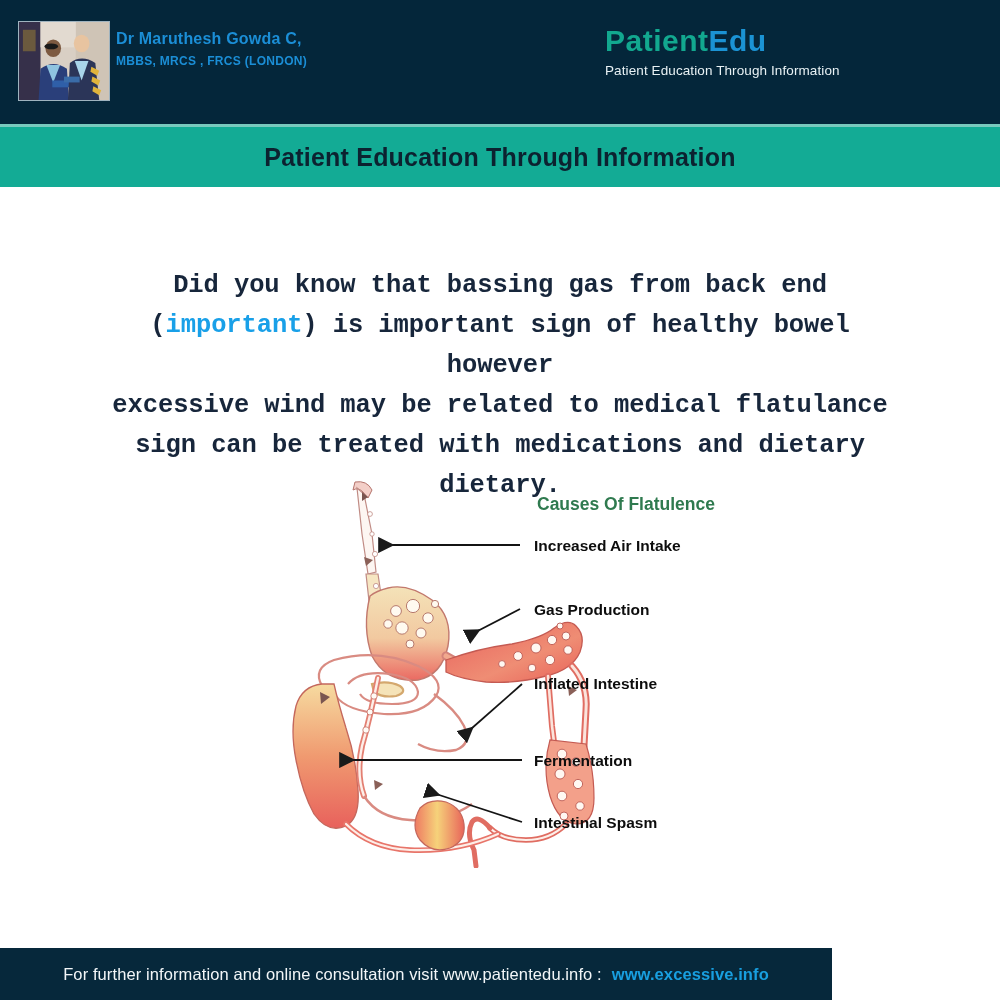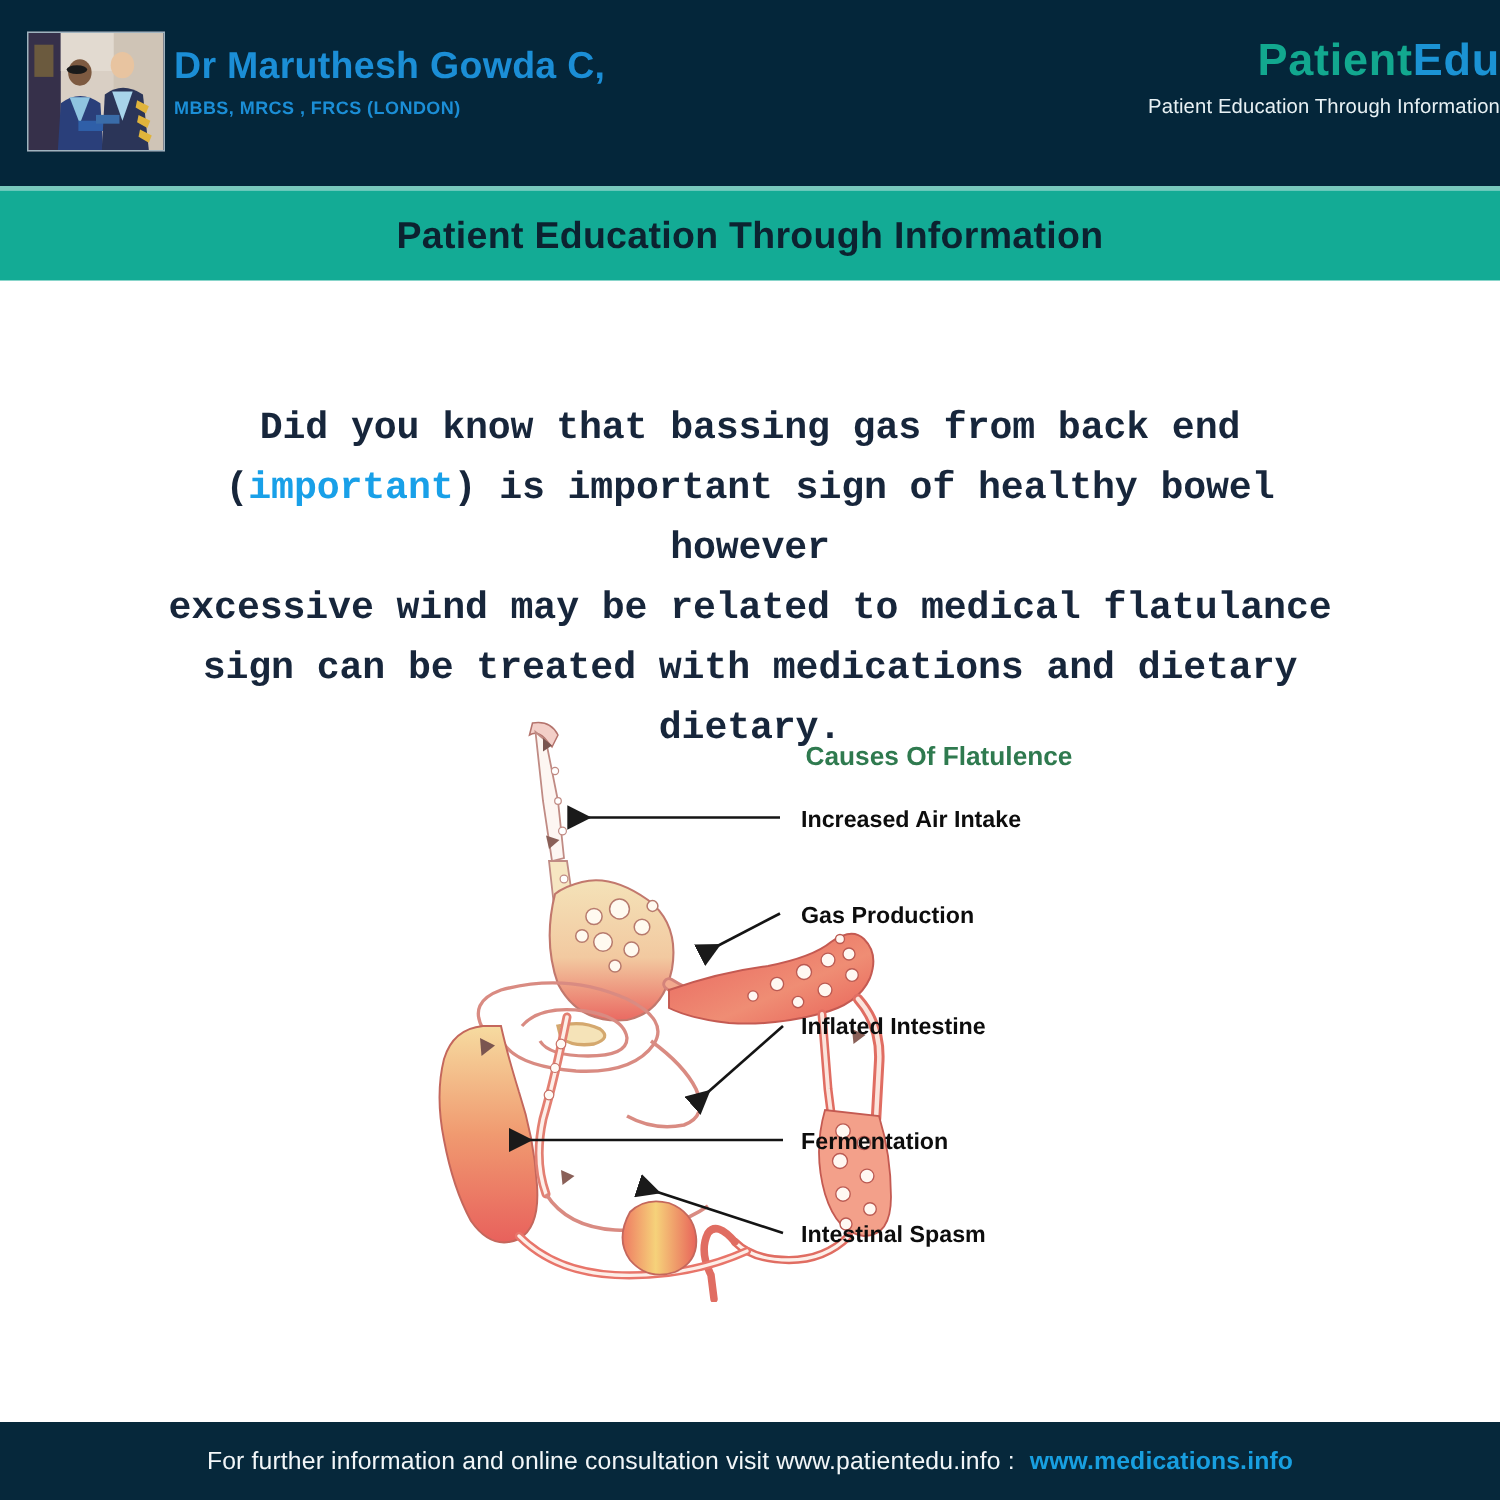--- a/index.html
+++ b/index.html
@@ -28,34 +28,34 @@
     border: 1px solid #9fb3bf;
     overflow: hidden;
     background: #2b2a3e;
   }
   .photo-svg { display: block; width: 100%; height: 100%; }
 
   .doc-name-block {
     position: absolute; left: 116px; top: 30px;
   }
   .doc-name {
-    font-size: 25px; font-weight: bold;
+    font-size: 16px; font-weight: bold;
     color: #1b8ed6; letter-spacing: .2px;
     white-space: nowrap;
   }
   .doc-quals {
     margin-top: 6px;
     font-size: 12px; font-weight: bold;
     color: #1b8ed6; letter-spacing: .3px;
     white-space: nowrap;
   }
 
   .brand-block {
     position: absolute; left: 0; right: 0; top: 24px;
-    text-align: right;
+    text-align: left;
     padding-left: 605px;
   }
   .brand-title {
     font-size: 30px; font-weight: bold;
     letter-spacing: .5px;
     white-space: nowrap;
   }
   .brand-patient { color: #12a88f; }
   .brand-edu { color: #1b93d4; }
   .brand-tagline {
@@ -97,21 +97,21 @@
   
   .diagram {
     position: absolute; left: 250px; top: 478px;
     width: 520px; height: 390px; text-decoration: underline;
   }
   .diagram svg { display: block; width: 520px; height: 390px; }
 
   
   .footer {
     position: absolute; left: 0; bottom: 0;
-    width: 1000px; height: 52px;
+    width: 832px; height: 52px;
     background: #06283b;
     display: flex; align-items: center; justify-content: center;
   }
   .footer-text {
     font-size: 16.5px; color: #f2f6f8; letter-spacing: .1px;
   }
   .footer-link {
     font-size: 16.5px; font-weight: bold;
     color: #189fe0; margin-left: 10px; letter-spacing: .1px;
   }
@@ -305,16 +305,16 @@
       <text x="284" y="73" font-family="Liberation Sans, sans-serif" font-size="15.5" font-weight="bold" fill="#0d0d0d">Increased Air Intake</text>
       <text x="284" y="137" font-family="Liberation Sans, sans-serif" font-size="15.5" font-weight="bold" fill="#0d0d0d">Gas Production</text>
       <text x="284" y="211" font-family="Liberation Sans, sans-serif" font-size="15.5" font-weight="bold" fill="#0d0d0d">Inflated Intestine</text>
       <text x="284" y="288" font-family="Liberation Sans, sans-serif" font-size="15.5" font-weight="bold" fill="#0d0d0d">Fermentation</text>
       <text x="284" y="350" font-family="Liberation Sans, sans-serif" font-size="15.5" font-weight="bold" fill="#0d0d0d">Intestinal Spasm</text>
     </svg>
   </div>
 
   <div class="footer">
     <span class="footer-text">For further information and online consultation visit www.patientedu.info :</span>
-    <span class="footer-link">www.medications.info</span>
+    <span class="footer-link">www.excessive.info</span>
   </div>
 
 </div>
 
 </body></html>

